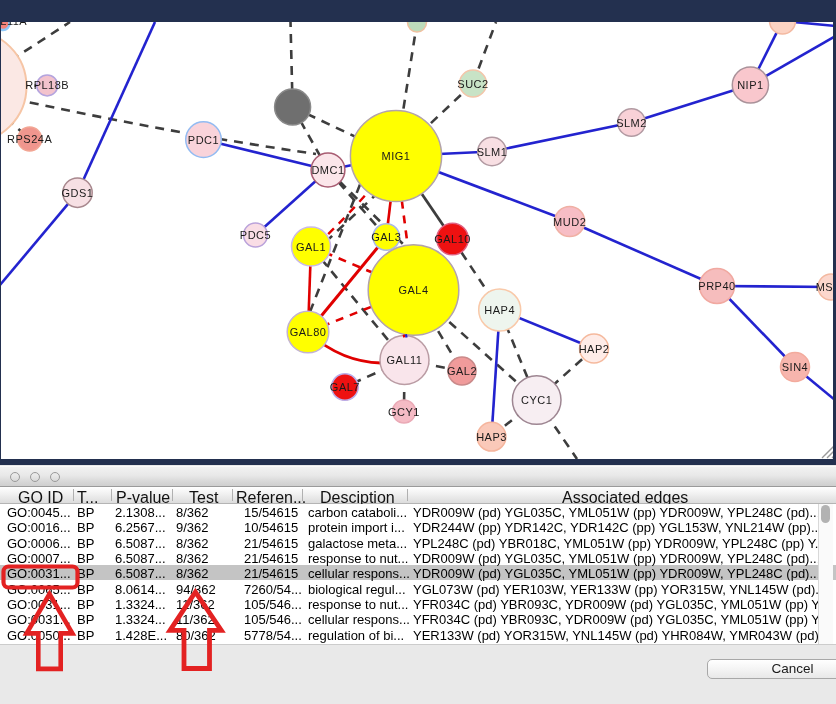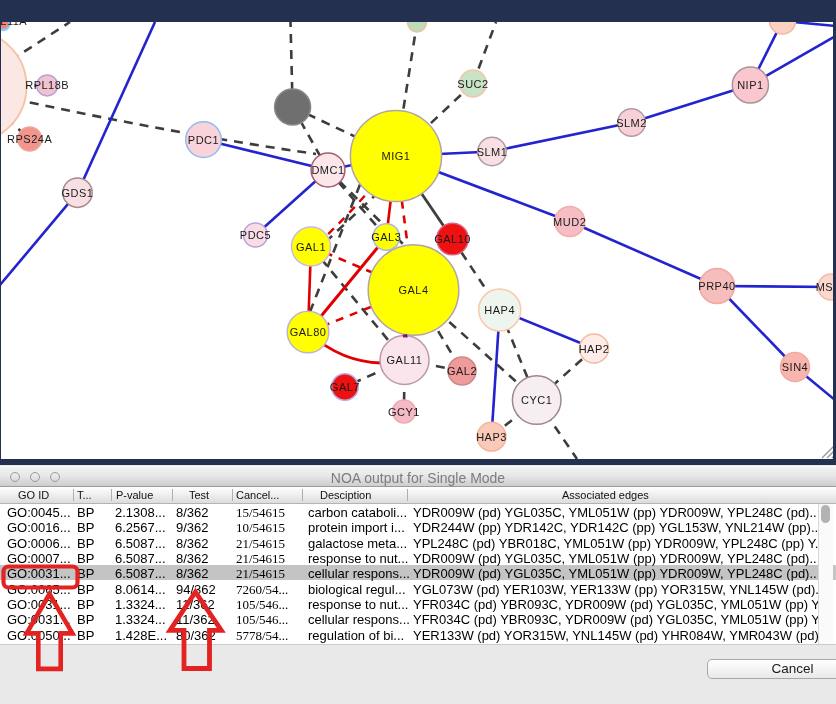--- a/index.html
+++ b/index.html
@@ -16,27 +16,27 @@
   #t1text{position:absolute;top:3px;left:0;width:100%;text-align:center;font-size:14px;color:#2e2e2e;letter-spacing:.2px;}
   #canvas{position:absolute;left:1px;top:22px;width:832px;height:437px;background:#fff;overflow:hidden;}
   #botwin{position:absolute;left:0;top:465px;width:836px;height:239px;background:#e9e9e9;}
   #ttl2{position:absolute;left:0;top:1px;width:836px;height:21px;
     background:linear-gradient(#f2f2f2 0%,#e8e8e8 45%,#d6d6d6 80%,#cfcfcf 100%);
     border-top:1px solid #fbfbfb;border-bottom:1px solid #9a9a9a;box-sizing:border-box;}
   .gb{position:absolute;top:5px;width:10px;height:10px;border-radius:50%;border:1.3px solid #9a9a9a;box-sizing:border-box;}
   #t2text{position:absolute;top:2.5px;left:0;width:100%;text-align:center;font-size:14px;color:#7c7c7c;}
   #thead{position:absolute;left:0;top:22px;width:836px;height:17px;
     background:linear-gradient(#ffffff 0%,#f0f0f0 45%,#dcdcdc 100%);
-    border-bottom:1px solid #b4b4b4;box-sizing:border-box;font-size:11px;color:#111;}
+    border-bottom:1px solid #b4b4b4;box-sizing:border-box;font-size:16px;color:#111;}
   .hc{position:absolute;top:1.5px;}
   .sep{position:absolute;top:2px;width:1px;height:12px;background:#b0b0b0;}
   #tbody{position:absolute;left:0;top:39px;width:836px;height:141px;background:#fff;border-bottom:1px solid #ccc;box-sizing:border-box;overflow:hidden;}
   .row{position:absolute;left:0;width:836px;height:15.3px;font-size:13px;color:#000;white-space:nowrap;}
   .row div{position:absolute;top:1.2px;}
-  .c0{left:7px;} .c1{left:77px;} .c2{left:115px;} .c3{left:176px;} .c4{left:236px;font-family:Liberation Serif, serif;} .c5{left:308px;} .c6{left:413px;}
+  .c0{left:7px;} .c1{left:77px;} .c2{left:115px;} .c3{left:176px;} .c4{left:244px;} .c5{left:308px;} .c6{left:413px;}
   #selrow{position:absolute;left:0;top:61.2px;width:836px;height:15.3px;background:#c4c4c4;}
   #sbar{position:absolute;left:818px;top:0;width:14px;height:140px;background:#fafafa;border-left:1px solid #d8d8d8;}
   #sthumb{position:absolute;left:2px;top:1px;width:9px;height:18px;background:#b2b2b2;border-radius:5px;}
   .btn{position:absolute;height:20px;background:linear-gradient(#ffffff,#f2f2f2 60%,#e8e8e8);border:1px solid #a8a8a8;border-radius:5px;box-sizing:border-box;font-size:13.5px;color:#1a1a1a;text-align:center;line-height:18px;}
   #overlay{position:absolute;left:0;top:0;width:836px;height:704px;pointer-events:none;}
 </style>
 </head>
 <body>
 <div id="stage">
   <div id="topwin">
@@ -167,28 +167,27 @@
             <line x1="832" y1="458" x2="834" y2="456"></line>
           </g>
       </svg>
     </div>
   </div>
   <div id="botwin">
     <div id="ttl2">
       <div class="gb" style="left:10px"></div>
         <div class="gb" style="left:30px"></div>
         <div class="gb" style="left:50px"></div>
-      <div id="t2text">NOA output for Single Mode</div>
     </div>
     <div id="thead">
       <div class="hc" style="left:18px">GO ID</div>
       <div class="hc" style="left:77px">T...</div>
       <div class="hc" style="left:116px">P-value</div>
       <div class="hc" style="left:189px">Test</div>
-      <div class="hc" style="left:236px">Cancel...</div>
+      <div class="hc" style="left:236px">Referen...</div>
       <div class="hc" style="left:320px">Desciption</div>
       <div class="hc" style="left:562px">Associated edges</div>
       <div class="sep" style="left:73px"></div>
       <div class="sep" style="left:111px"></div>
       <div class="sep" style="left:172px"></div>
       <div class="sep" style="left:232px"></div>
       <div class="sep" style="left:302px"></div>
       <div class="sep" style="left:407px"></div>
     </div>
     <div id="tbody">

